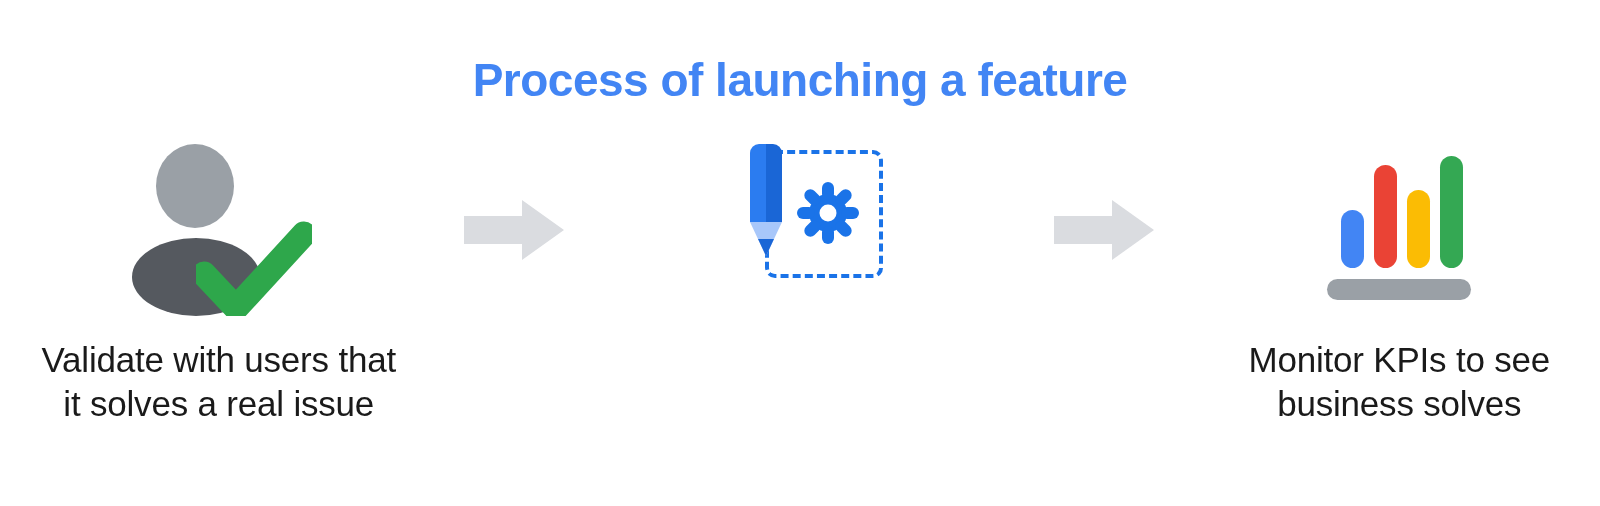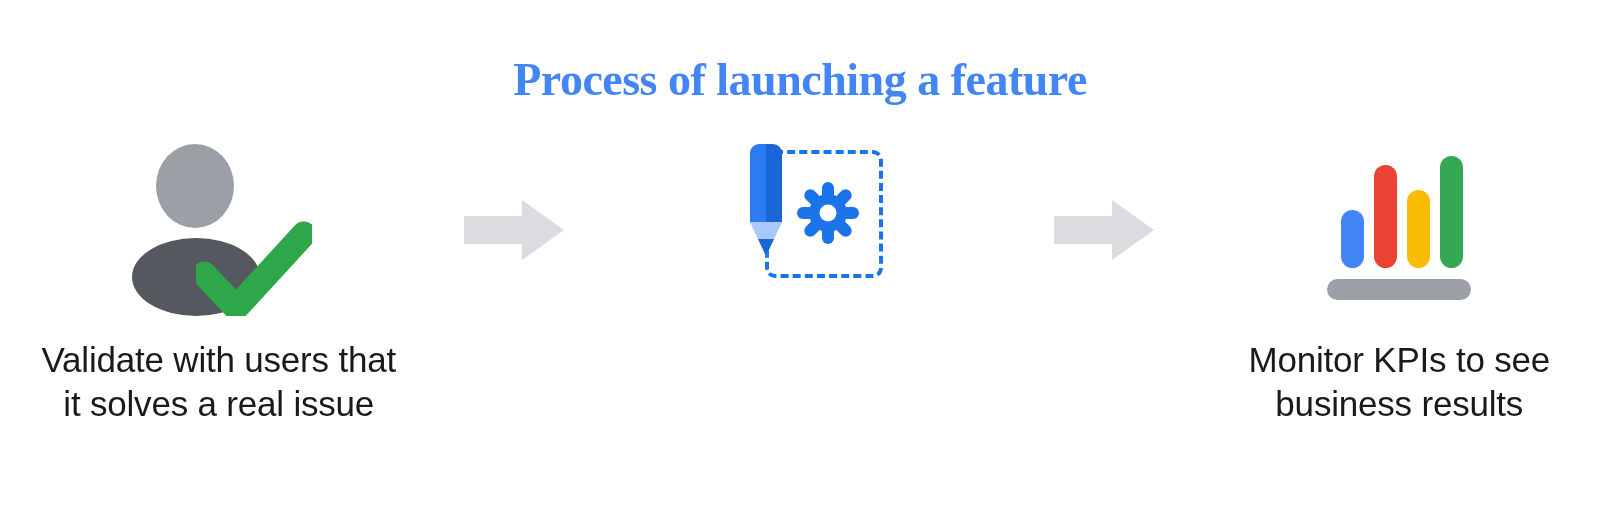--- a/index.html
+++ b/index.html
@@ -28,21 +28,20 @@
     top: 55px;
     left: 0;
     width: 1600px;
     text-align: center;
     font-size: 46px;
     font-weight: bold;
     letter-spacing: -0.5px;
     color: #4285F4;
     line-height: 1.1;
     white-space: nowrap;
-    font-family: Liberation Serif, serif;
   }
 
   
   .flow {
     position: absolute;
     top: 140px;
     left: 0;
     width: 1600px;
     height: 340px;
     display: flex;
@@ -250,17 +249,17 @@
       <div class="icon-wrap">
         <div class="bars" id="bar-chart">
           <div class="base"></div>
         <div class="bar" style="left: 22px; height: 58px; background: rgb(66, 133, 244);"></div>
             <div class="bar" style="left: 55px; height: 103px; background: rgb(234, 67, 53);"></div>
             <div class="bar" style="left: 88px; height: 78px; background: rgb(251, 188, 4);"></div>
             <div class="bar" style="left: 121px; height: 112px; background: rgb(52, 168, 83);"></div>
           </div>
       </div>
       <div class="caption">Monitor KPIs to see
-business results</div>
+business solves</div>
     </div>
 
   </div>
 </div>
 
 </body></html>

